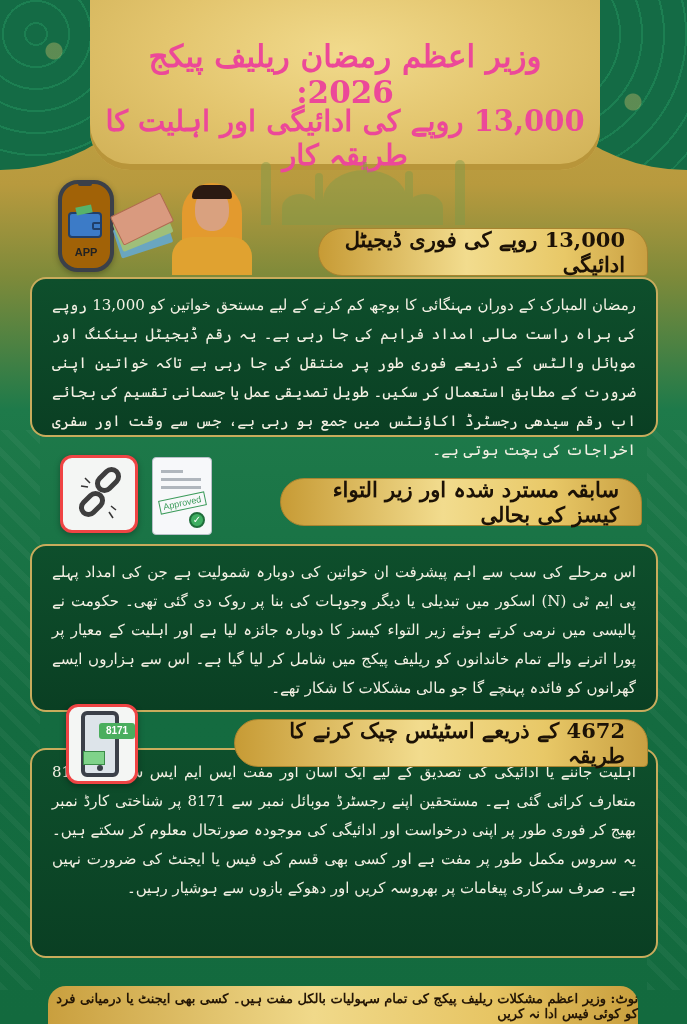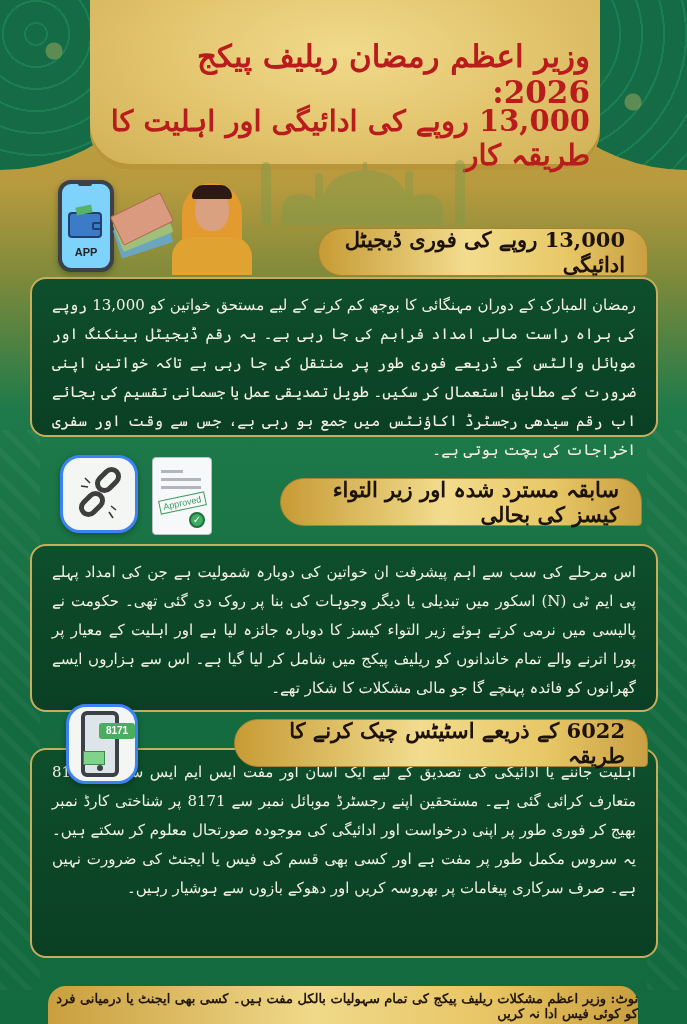--- a/index.html
+++ b/index.html
@@ -25,22 +25,22 @@
     }
     .side-left { left: 0; } .side-right { right: 0; }
 
     .title-arch {
       position: absolute; left: 90px; top: 0; width: 510px; height: 170px;
       border-bottom-left-radius: 40px; border-bottom-right-radius: 40px;
       background: radial-gradient(ellipse at 50% 30%, #f1da8c 0%, #e3c56e 50%, #d0b056 100%);
       box-shadow: inset 0 -6px 0 #b8953a;
     }
     .title {
-      position: absolute; left: 100px; width: 490px; text-align: right;
-      direction: rtl; color: #b91c1c; font-family: "DejaVu Serif", serif; font-weight: bold;
+      position: absolute; left: 100px; width: 490px; text-align: center;
+      direction: rtl; color: #ec4899; font-family: "DejaVu Serif", serif; font-weight: bold;
     }
     .title-line1 { top: 38px; font-size: 31px; }
     .title-line2 { top: 104px; font-size: 29px; }
 
     .mosque {
       position: absolute; left: 255px; top: 160px; width: 220px; height: 65px;
       opacity: .45;
     }
 
     .panel {
@@ -59,22 +59,22 @@
       background: linear-gradient(90deg, #c79b35 0%, #f2dc8e 45%, #e8c867 75%, #c9a042 100%);
       border: 1px solid #a88430;
       display: flex; align-items: center; justify-content: flex-end;
       padding: 15px 22px; direction: rtl;
     }
     .heading-pill span {
       font-family: "DejaVu Serif", serif; font-weight: bold; font-size: 21px; color: #1c1206;
     }
 
     .icon-card {
-      position: absolute; background: #f4f6f4; border-radius: 20px;
-      border: 3px solid #3b82f6; box-shadow: 0 2px 6px rgba(0,0,0,.3);
+      position: absolute; background: #f4f6f4; border-radius: 12px;
+      border: 3px solid #ef4444; box-shadow: 0 2px 6px rgba(0,0,0,.3);
     }
 
     .footer-note {
       position: absolute; left: 48px; top: 986px; width: 590px; height: 40px;
       border-radius: 18px 18px 0 0;
       background: linear-gradient(90deg, #c99f3e 0%, #f0d98a 45%, #e7c564 75%, #c99f3e 100%);
       display: flex; align-items: center; justify-content: center;
     }
     .footer-note span {
       direction: rtl; font-family: "DejaVu Serif", serif; font-size: 13px; color: #241605; font-weight: bold;
@@ -112,21 +112,21 @@
   </g>
 </svg>
 
 <div class="panel" style="top:277px;height:160px;">
   <p class="panel-body" style="top:12px;">رمضان المبارک کے دوران مہنگائی کا بوجھ کم کرنے کے لیے مستحق خواتین کو 13,000 روپے کی براہ راست مالی امداد فراہم کی جا رہی ہے۔ یہ رقم ڈیجیٹل بینکنگ اور موبائل والٹس کے ذریعے فوری طور پر منتقل کی جا رہی ہے تاکہ خواتین اپنی ضرورت کے مطابق استعمال کر سکیں۔ طویل تصدیقی عمل یا جسمانی تقسیم کی بجائے اب رقم سیدھی رجسٹرڈ اکاؤنٹس میں جمع ہو رہی ہے، جس سے وقت اور سفری اخراجات کی بچت ہوتی ہے۔</p>
 </div>
 <div class="heading-pill" style="left:318px;top:228px;width:330px;">
   <span>13,000 روپے کی فوری ڈیجیٹل ادائیگی</span>
 </div>
 
-<div class="icon-card" style="left:58px;top:180px;width:56px;height:92px;border-radius:13px;background:#7dd3fc;border:4px solid #3b4049;">
+<div class="icon-card" style="left:58px;top:180px;width:56px;height:92px;border-radius:20px;background:#a16207;border:4px solid #3b4049;">
   <div style="position:absolute;left:16px;top:-2px;width:14px;height:4px;background:#3b4049;border-radius:2px;"></div>
   <div style="position:absolute;left:6px;top:28px;width:34px;height:26px;background:#3c7bc7;border:2px solid #203f6a;border-radius:4px;">
     <div style="position:absolute;left:6px;top:-8px;width:16px;height:8px;background:#57b26a;transform:rotate(-12deg);"></div>
     <div style="position:absolute;right:-2px;top:8px;width:10px;height:8px;background:#3c7bc7;border:2px solid #203f6a;border-radius:2px;"></div>
   </div>
   <div style="position:absolute;left:0;right:0;top:62px;text-align:center;font-family:'Liberation Sans',sans-serif;font-size:11px;font-weight:bold;color:#222;">APP</div>
 </div>
 
 <div style="position:absolute;left:110px;top:195px;width:62px;height:70px;">
   <div style="position:absolute;left:6px;top:26px;width:54px;height:30px;background:#6aa6c0;transform:rotate(-18deg);border-radius:2px;"></div>
@@ -168,21 +168,21 @@
   <div style="position:absolute;left:8px;top:20px;width:40px;height:3px;background:#b0b6bd;"></div>
   <div style="position:absolute;left:8px;top:28px;width:40px;height:3px;background:#b0b6bd;"></div>
   <div style="position:absolute;left:6px;top:38px;padding:1px 3px;border:1.5px solid #3b9b5a;color:#3b9b5a;font-family:'Liberation Sans',sans-serif;font-size:9px;transform:rotate(-12deg);">Approved</div>
   <div style="position:absolute;right:6px;bottom:6px;width:16px;height:16px;border-radius:50%;background:#3fae62;border:2px solid #1f6e3b;color:#fff;font-size:10px;text-align:center;line-height:12px;">✓</div>
 </div>
 
 <div class="panel" style="top:748px;height:210px;">
   <p class="panel-body" style="top:8px;">اہلیت جاننے یا ادائیگی کی تصدیق کے لیے ایک آسان اور مفت ایس ایم ایس سروس 8171 متعارف کرائی گئی ہے۔ مستحقین اپنے رجسٹرڈ موبائل نمبر سے 8171 پر شناختی کارڈ نمبر بھیج کر فوری طور پر اپنی درخواست اور ادائیگی کی موجودہ صورتحال معلوم کر سکتے ہیں۔ یہ سروس مکمل طور پر مفت ہے اور کسی بھی قسم کی فیس یا ایجنٹ کی ضرورت نہیں ہے۔ صرف سرکاری پیغامات پر بھروسہ کریں اور دھوکے بازوں سے ہوشیار رہیں۔</p>
 </div>
 <div class="heading-pill" style="left:234px;top:719px;width:414px;">
-  <span>6022 کے ذریعے اسٹیٹس چیک کرنے کا طریقہ</span>
+  <span>4672 کے ذریعے اسٹیٹس چیک کرنے کا طریقہ</span>
 </div>
 
 <div class="icon-card" style="left:66px;top:704px;width:72px;height:80px;">
   <div style="position:absolute;left:12px;top:4px;width:38px;height:66px;background:#dde4ea;border:4px solid #3b4049;border-radius:6px;">
     <div style="position:absolute;left:12px;bottom:2px;width:6px;height:6px;background:#3b4049;border-radius:50%;"></div>
   </div>
   <div style="position:absolute;left:30px;top:16px;width:36px;height:16px;background:#4aae5e;border-radius:3px;color:#fff;font-family:'Liberation Sans',sans-serif;font-size:10px;font-weight:bold;text-align:center;line-height:16px;">
     <span>8171</span>
   </div>
   <div style="position:absolute;left:14px;top:44px;width:22px;height:14px;background:#7fd38a;border:1px solid #3a8c48;"></div>

